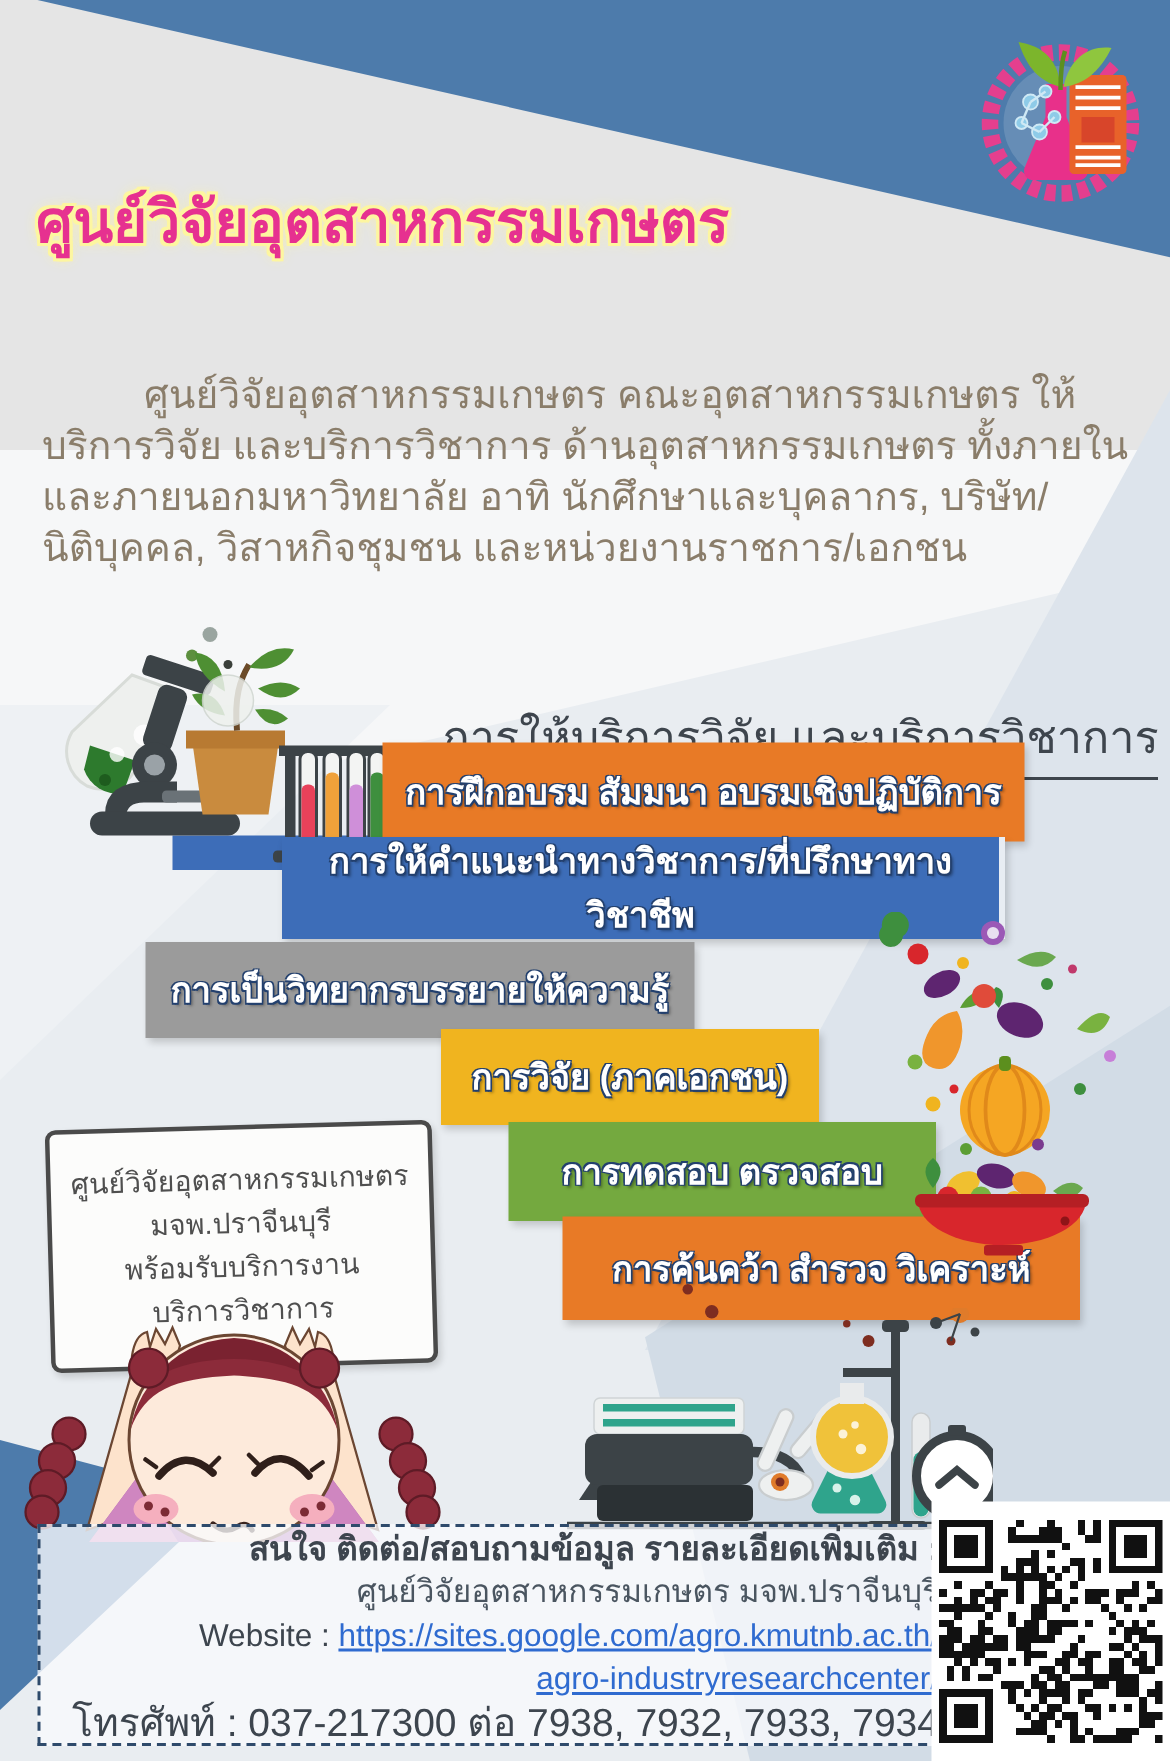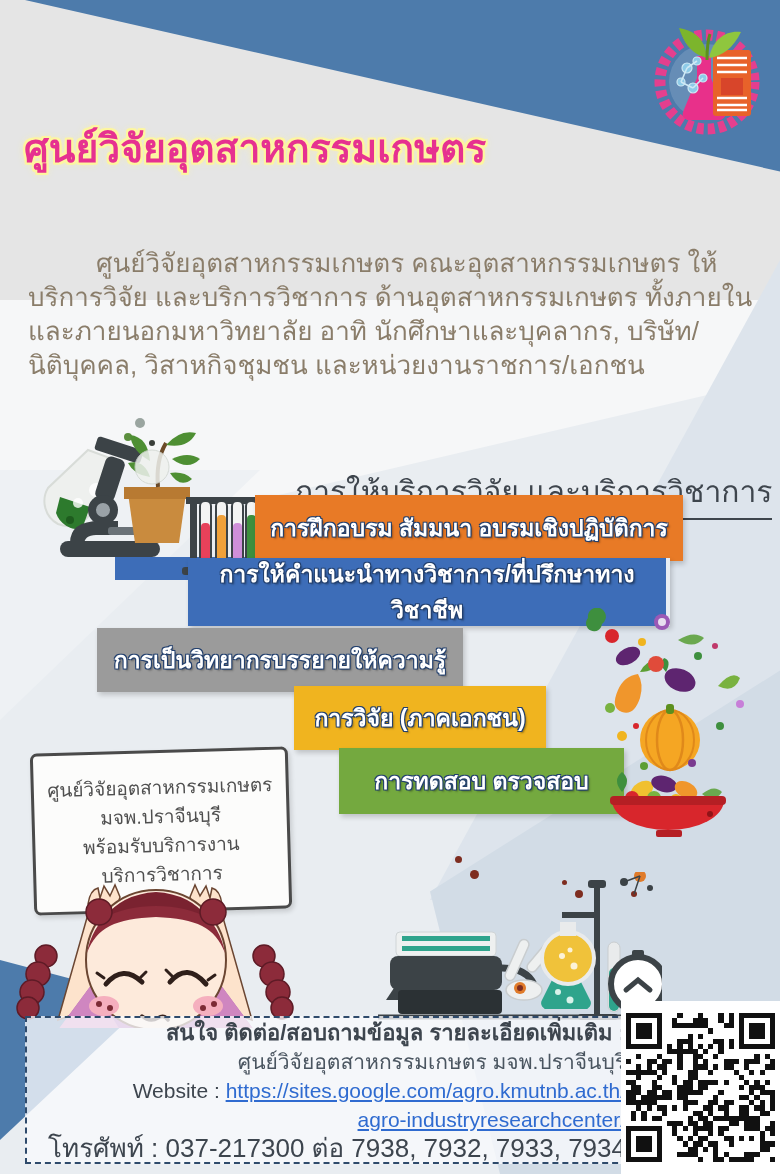--- a/index.html
+++ b/index.html
@@ -193,20 +193,23 @@
     <span>การให้คำแนะนำทางวิชาการ/ที่ปรึกษาทางวิชาชีพ</span>
   </div>
   <div class="banner" id="banner-2">
     <span>การเป็นวิทยากรบรรยายให้ความรู้</span>
   </div>
   <div class="banner" id="banner-3">
     <span>การวิจัย  (ภาคเอกชน)</span>
   </div>
   <div class="banner" id="banner-4">
     <span>การทดสอบ  ตรวจสอบ</span>
+  </div>
+  <div class="banner" id="banner-5">
+    <span>การค้นคว้า  สำรวจ  วิเคราะห์</span>
   </div>
 
   <svg id="veggies-illo" viewBox="0 0 195 235">
     <g>
       <path d="M18 10 a9 9 0 1 1 14 6 a8 8 0 1 1 -14 -6z" fill="#3e8f3e"></path>
       <circle cx="42" cy="28" r="7" fill="#d8262c"></circle>
       <circle cx="92" cy="14" r="8" fill="#9b59b6"></circle>
         <circle cx="92" cy="14" r="4" fill="#e8dff0"></circle>
       <circle cx="72" cy="34" r="4" fill="#f0b41f"></circle>
       <ellipse cx="58" cy="48" rx="13" ry="8" fill="#5e2570" transform="rotate(-28 58 48)"></ellipse>

